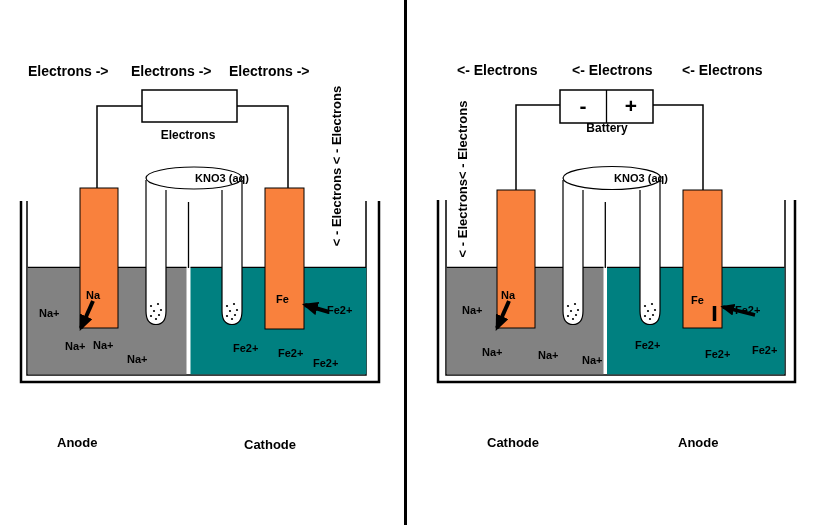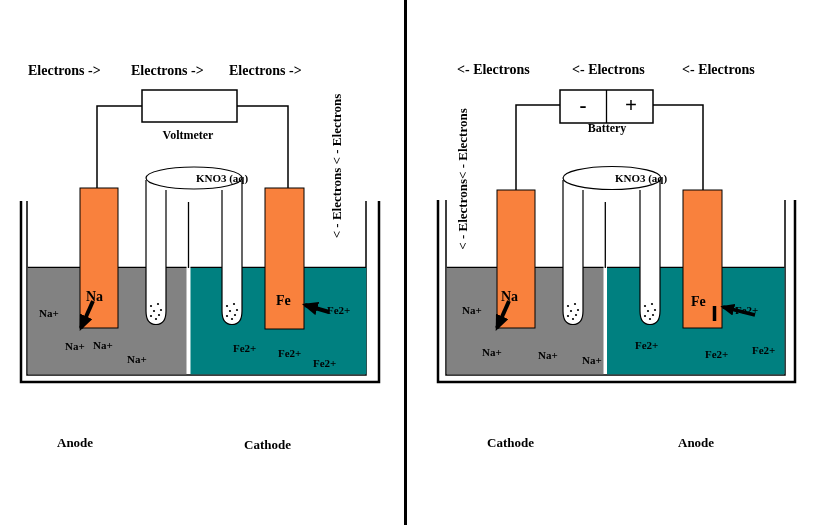--- a/index.html
+++ b/index.html
@@ -1,25 +1,25 @@
 <!DOCTYPE html>
 <html><head>
 <meta charset="utf-8">
 <style>
   html,body { margin:0; padding:0; background:#fff; }
   #canvas {
     position:relative; width:840px; height:525px; background:#fff;
-    font-family:Liberation Serif, serif; overflow:hidden;
+    font-family:Liberation Sans, sans-serif; overflow:hidden;
   }
   #shapes { position:absolute; left:0; top:0; }
   .lbl { position:absolute; font-weight:bold; color:#000; white-space:nowrap; line-height:1; }
   .etop { font-size:14px; }
   .vlabel { font-size:13px; transform:translate(-50%,-50%) rotate(-90deg); }
   .ion { font-size:11px; }
-  .metal { font-size:14px; }
+  .metal { font-size:11px; }
   .caption { font-size:13px;margin-top:40px; }
   .device { font-size:12px; width:80px; text-align:center; }
   .kno { font-size:11px; transform:translate(-50%,-50%);padding-left:40px; }
   .bsym { font-size:21px; transform:translate(-50%,-50%); }
   .vdivider { position:absolute; left:404px; top:0; width:3px; height:525px; background:#000; }
 </style>
 </head>
 <body>
 
 <div id="canvas">
@@ -101,21 +101,21 @@
     </g>
   </svg>
 
   <div class="vdivider"></div>
 
   <div class="lbl etop" style="left:28px; top:64px;">Electrons -&gt;</div>
   <div class="lbl etop" style="left:131px; top:64px;">Electrons -&gt;</div>
   <div class="lbl etop" style="left:229px; top:64px;">Electrons -&gt;</div>
   <div class="lbl vlabel" style="left:336px; top:166px;">&lt; - Electrons &lt; - Electrons</div>
 
-  <div class="lbl device" style="left:148px; top:129px;">Voltmeter</div>
+  <div class="lbl device" style="left:148px; top:129px;">Electrons</div>
   <div class="lbl kno" style="left:202px; top:178px;">KNO3 (aq)</div>
 
   <div class="lbl metal" style="left:86px; top:290px;">Na</div>
   <div class="lbl metal" style="left:276px; top:294px;">Fe</div>
 
   <div class="lbl ion" style="left:39px; top:308px;">Na+</div>
   <div class="lbl ion" style="left:65px; top:341px;">Na+</div>
   <div class="lbl ion" style="left:93px; top:340px;">Na+</div>
   <div class="lbl ion" style="left:127px; top:354px;">Na+</div>
 

